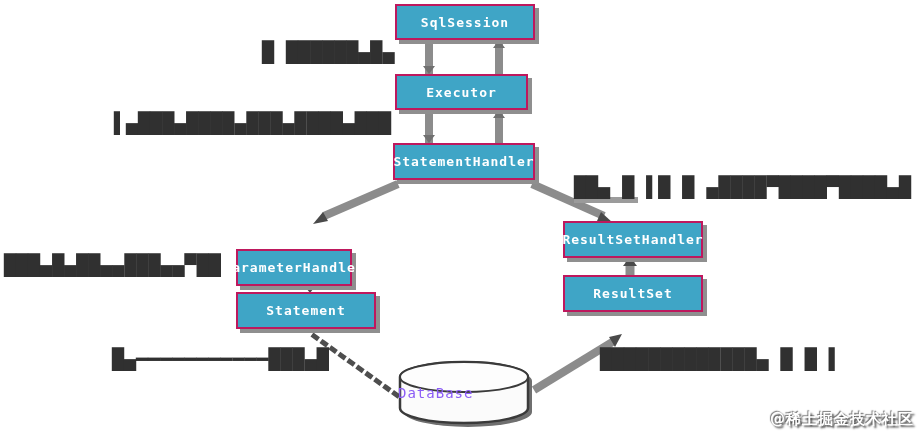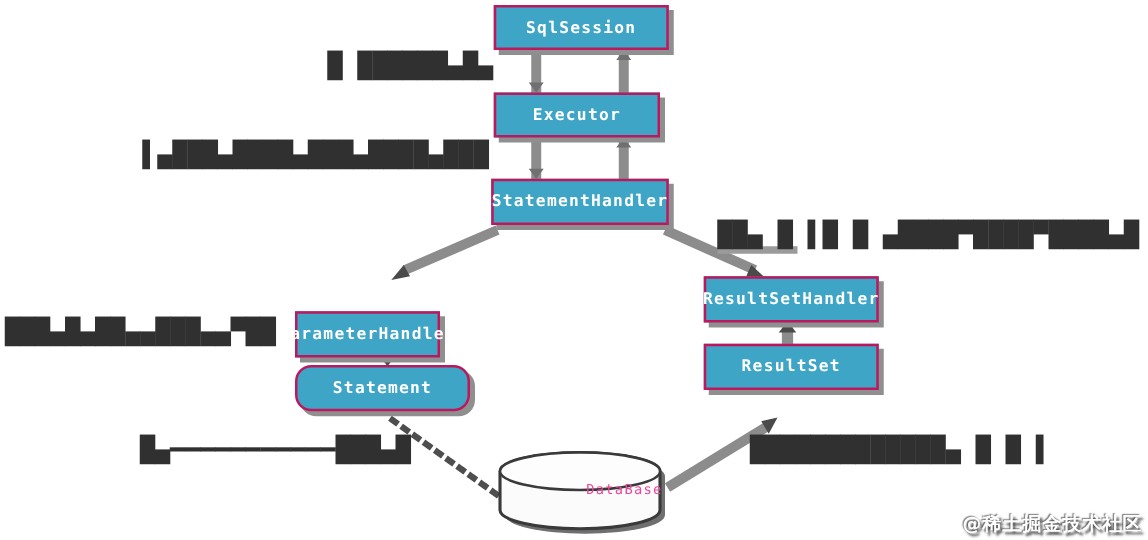--- a/index.html
+++ b/index.html
@@ -21,40 +21,40 @@
     font-size:13px;letter-spacing:1px;
     z-index:2;
     box-sizing:border-box;
     font-weight:bold;
   }
   #node-sqlsession      {left:395px;top:4px;  width:140px;height:36px;}
   #node-executor        {left:395px;top:74px; width:133px;height:36px;}
   #node-statementhandler{left:393px;top:143px;width:142px;height:37px;}
   #node-parameterhandler{left:236px;top:221px;width:116px;height:37px;margin-top:28px;}
   #node-resultsethandler{left:563px;top:221px;width:140px;height:37px;}
-  #node-statement       {left:236px;top:292px;width:140px;height:37px;border-radius:13px;}
+  #node-statement       {left:236px;top:292px;width:140px;height:37px;}
   #node-resultset       {left:563px;top:275px;width:140px;height:37px;}
   .anno{
     position:absolute;
     color:#303030;
     font-size:20px;line-height:20px;
     white-space:pre;
     letter-spacing:0;
     z-index:3;
     font-family:"DejaVu Sans Mono", monospace;
   }
   #anno-0{left:262px;top:42px;}
   #anno-1{left:114px;top:113px;}
   #anno-2{left:574px;top:177px;}
   #anno-3{left:4px;  top:255px;}
   #anno-4{left:112px;top:349px;}
   #anno-5{left:600px;top:349px;}
   #db-label{
     position:absolute;left:398px;top:385px;width:132px;
-    text-align:right;color:#ec4899;font-size:11px;letter-spacing:1px;
+    text-align:left;color:#8b5cf6;font-size:14px;letter-spacing:1px;
     z-index:3;
   }
   #watermark{
     position:absolute;right:4px;bottom:3px;
     color:#ffffff;font-size:15px;font-weight:bold;letter-spacing:1px;
     text-shadow:2px 2px 2px #4a4a4a, -1px -1px 1px #777;
     z-index:4;
     font-family:"DejaVu Sans", sans-serif;
   }
 </style>

